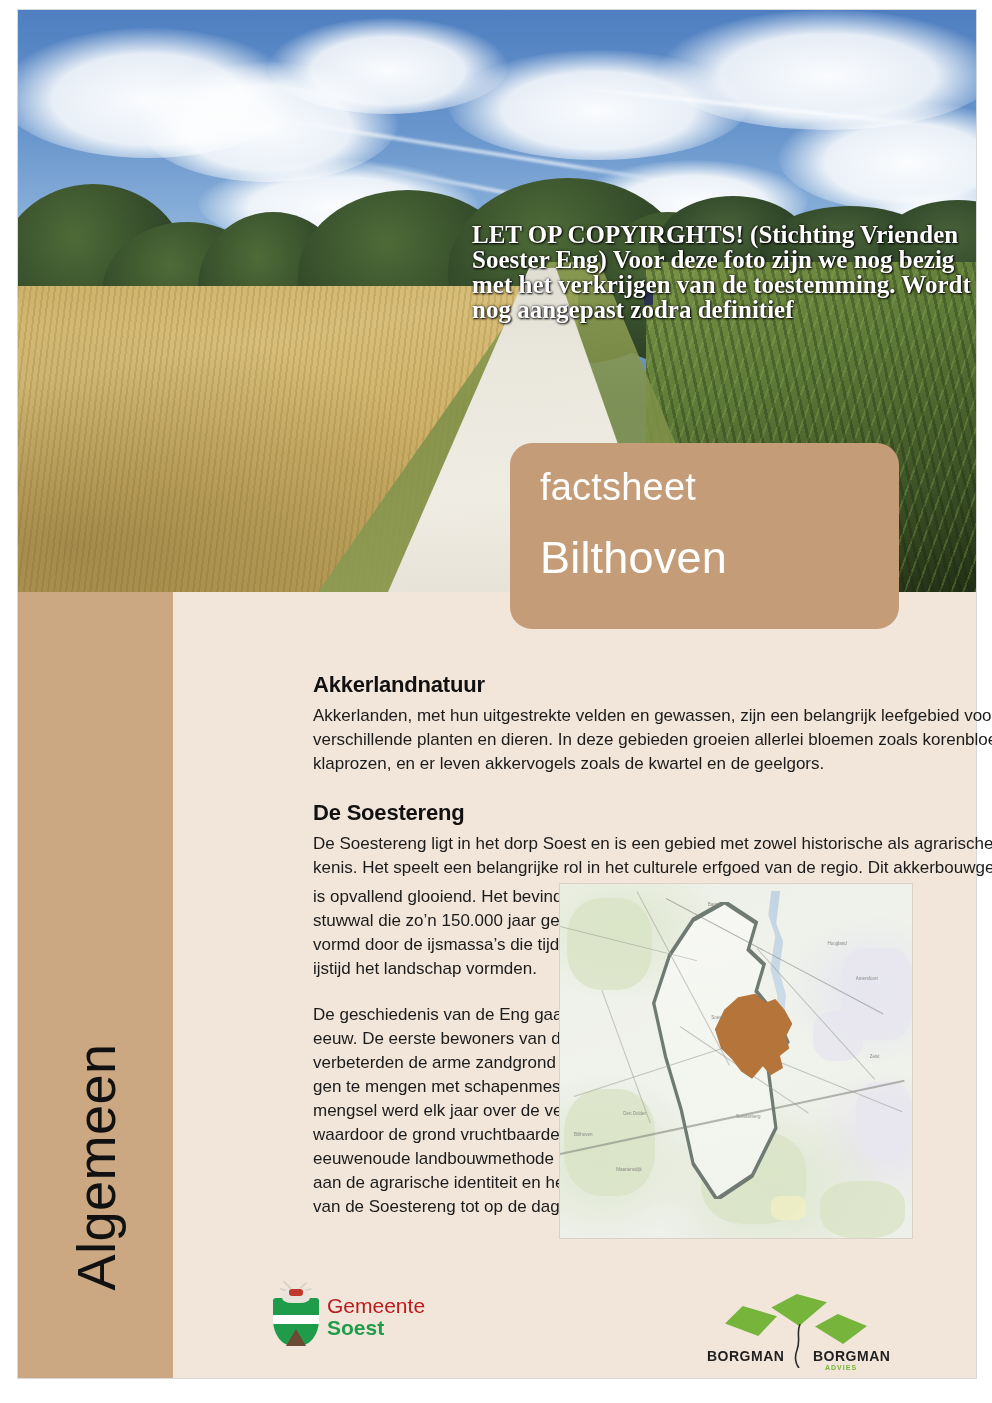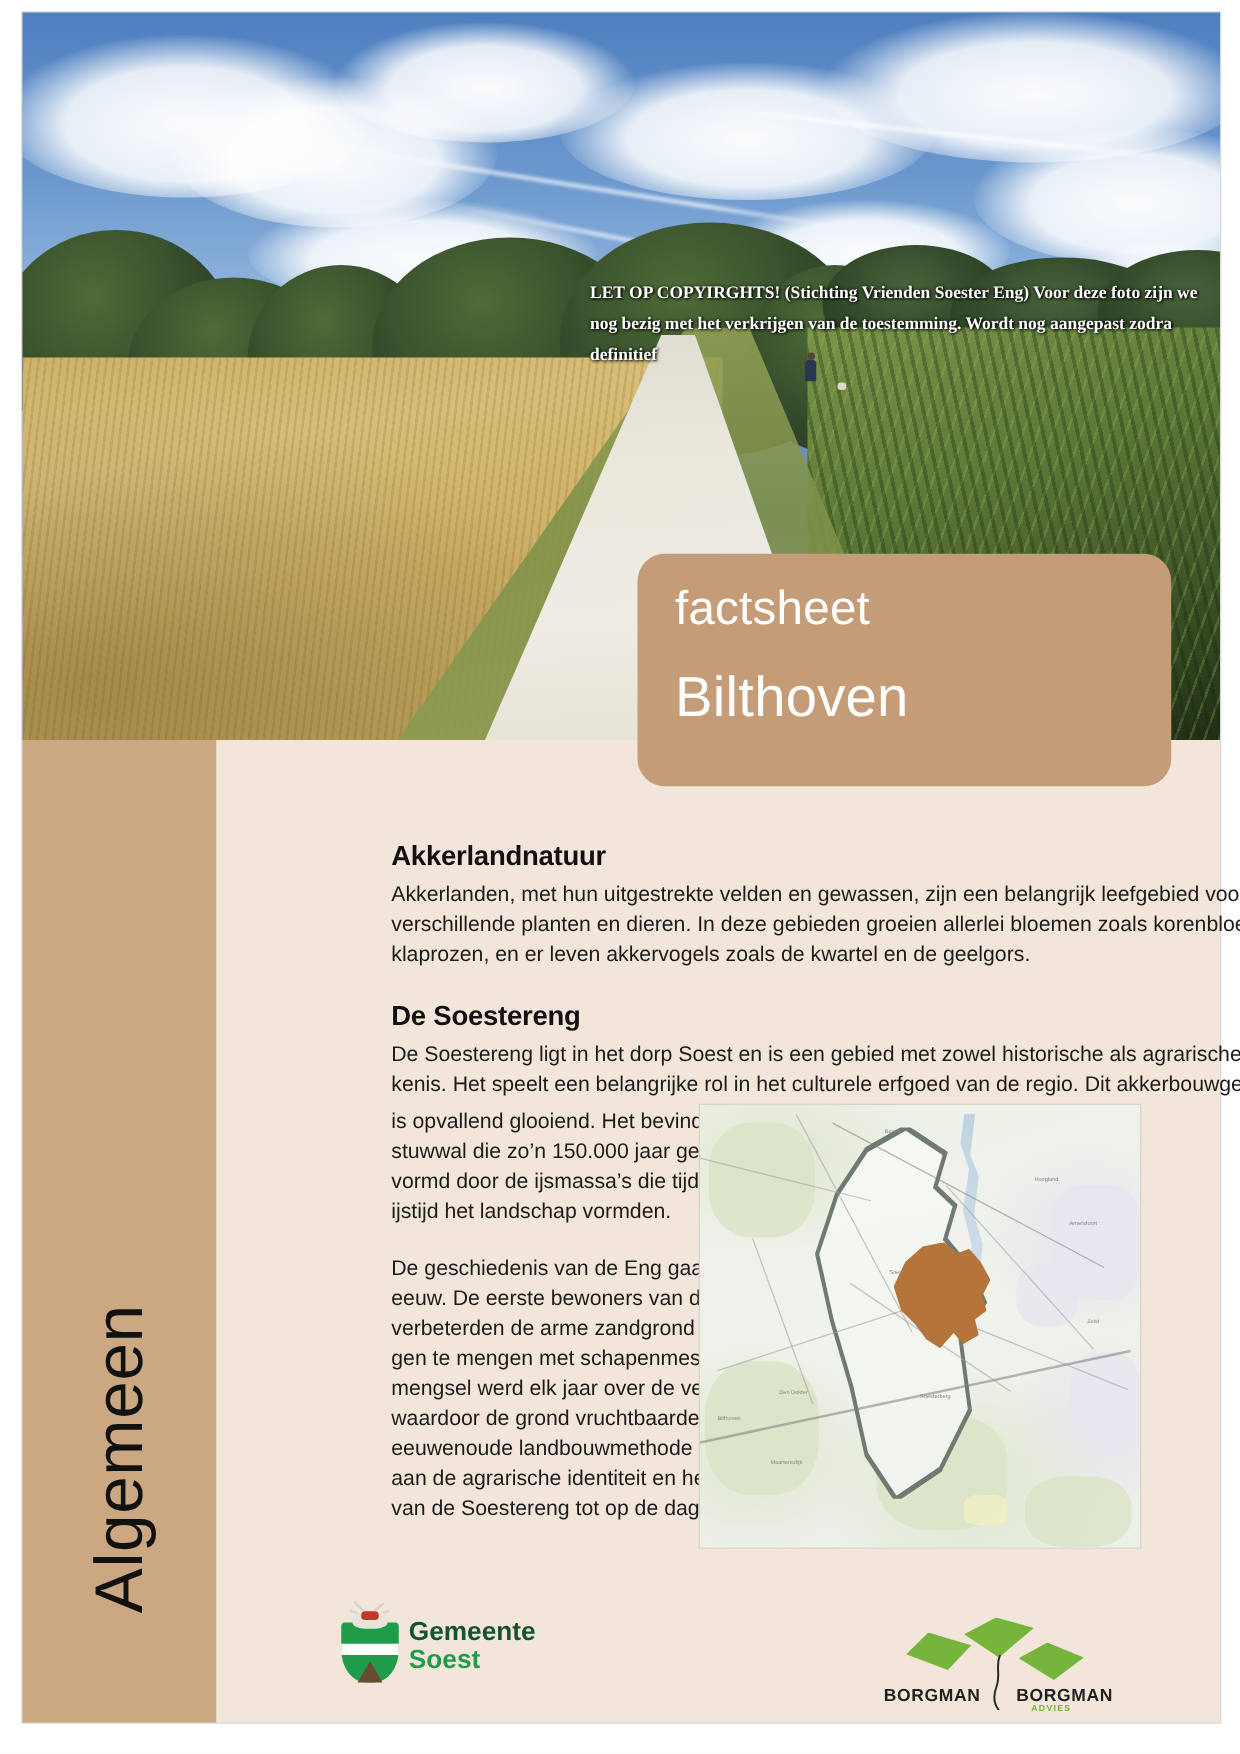--- a/index.html
+++ b/index.html
@@ -148,32 +148,32 @@
 
   
   #copyright {
     position: absolute;
     left: 454px;
     top: 212px;
     width: 500px;
     color: #ffffff;
     font-family: "Liberation Serif", serif;
     font-weight: bold;
-    font-size: 14px;
+    font-size: 25px;
     line-height: 25px;
     text-shadow: 0 0 3px rgba(0,0,0,0.85), 1px 1px 2px rgba(0,0,0,0.9);
     z-index: 6;
   }
 
   
   #title-card {
     position: absolute;
     left: 492px;
     top: 433px;
-    width: 427px;
+    width: 389px;
     height: 186px;
     background: #c59c78;
     border-radius: 22px;
     z-index: 8;
     padding: 22px 0 0 30px;
     box-sizing: border-box;
   }
   #title-card .t1 {
     color: #ffffff;
     font-size: 38px;
@@ -391,21 +391,21 @@
     border-radius: 3px;
   }
   .shield-plume {
     position: absolute;
     background: #d8d3c8;
     height: 2px;
     transform-origin: left center;
     border-radius: 1px;
   }
   .gem-text { line-height: 1.05; }
-  .gem-1 { font-size: 21px; font-weight: bold; color: #14532d; }
+  .gem-1 { font-size: 21px; font-weight: normal; color: #b91c1c; }
   .gem-2 { font-size: 21px; font-weight: bold; color: #1f9c4a; }
 
   #logo-borgman {
     position: absolute;
     left: 530px;
     top: 4px;
     width: 190px;
     height: 80px;
   }
   .leaf {

